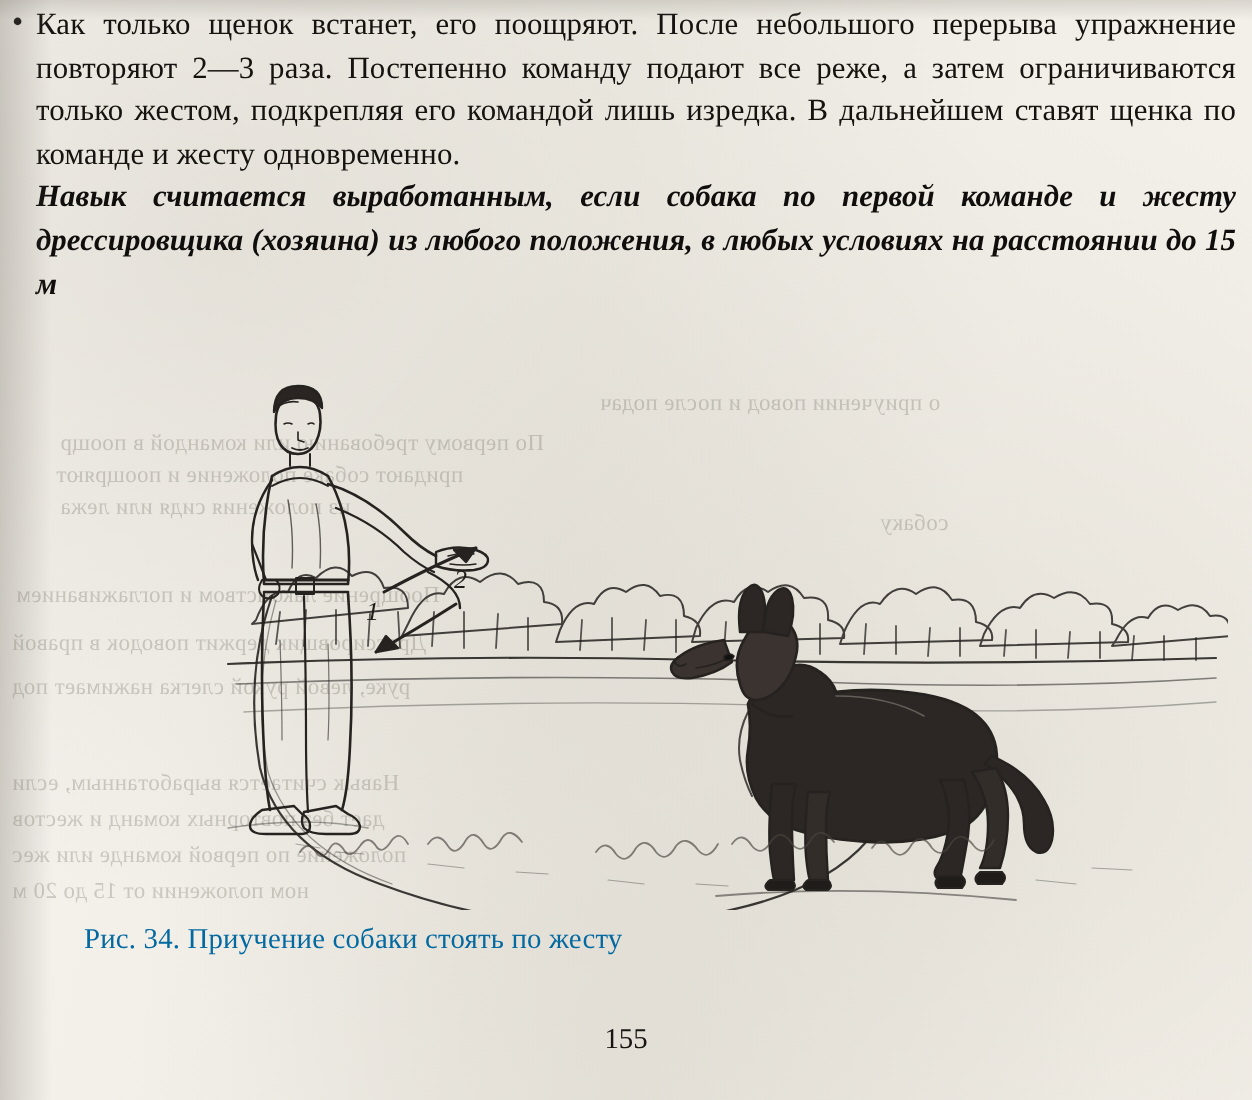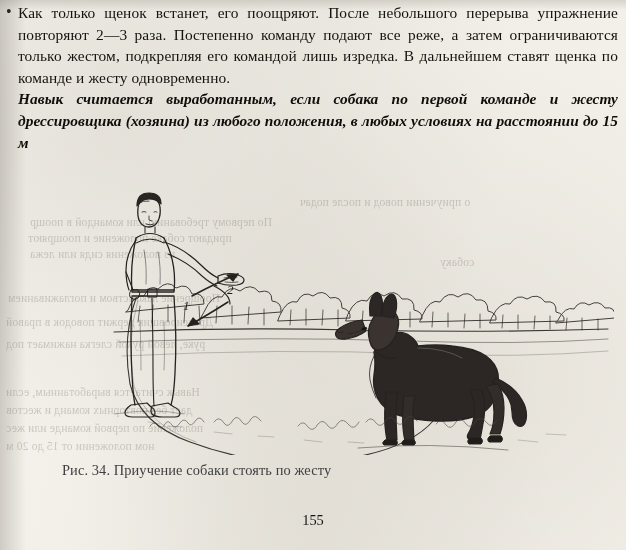--- a/index.html
+++ b/index.html
@@ -110,24 +110,24 @@
     left: 18px;
     top: 170px;
     width: 596px;
     height: 285px;
   }
   .figure svg {
     display: block;
   }
   .caption {
     position: absolute;
-    left: 62px;
+    left: 42px;
     top: 462px;
     font-size: 14.4px;
-    color: #404040;
+    color: #0369a1;
     letter-spacing: 0.1px;
   }
   .page-number {
     position: absolute;
     left: 0;
     right: 0;
     top: 512px;
     text-align: center;
     font-size: 14.4px;
     color: #171411;

